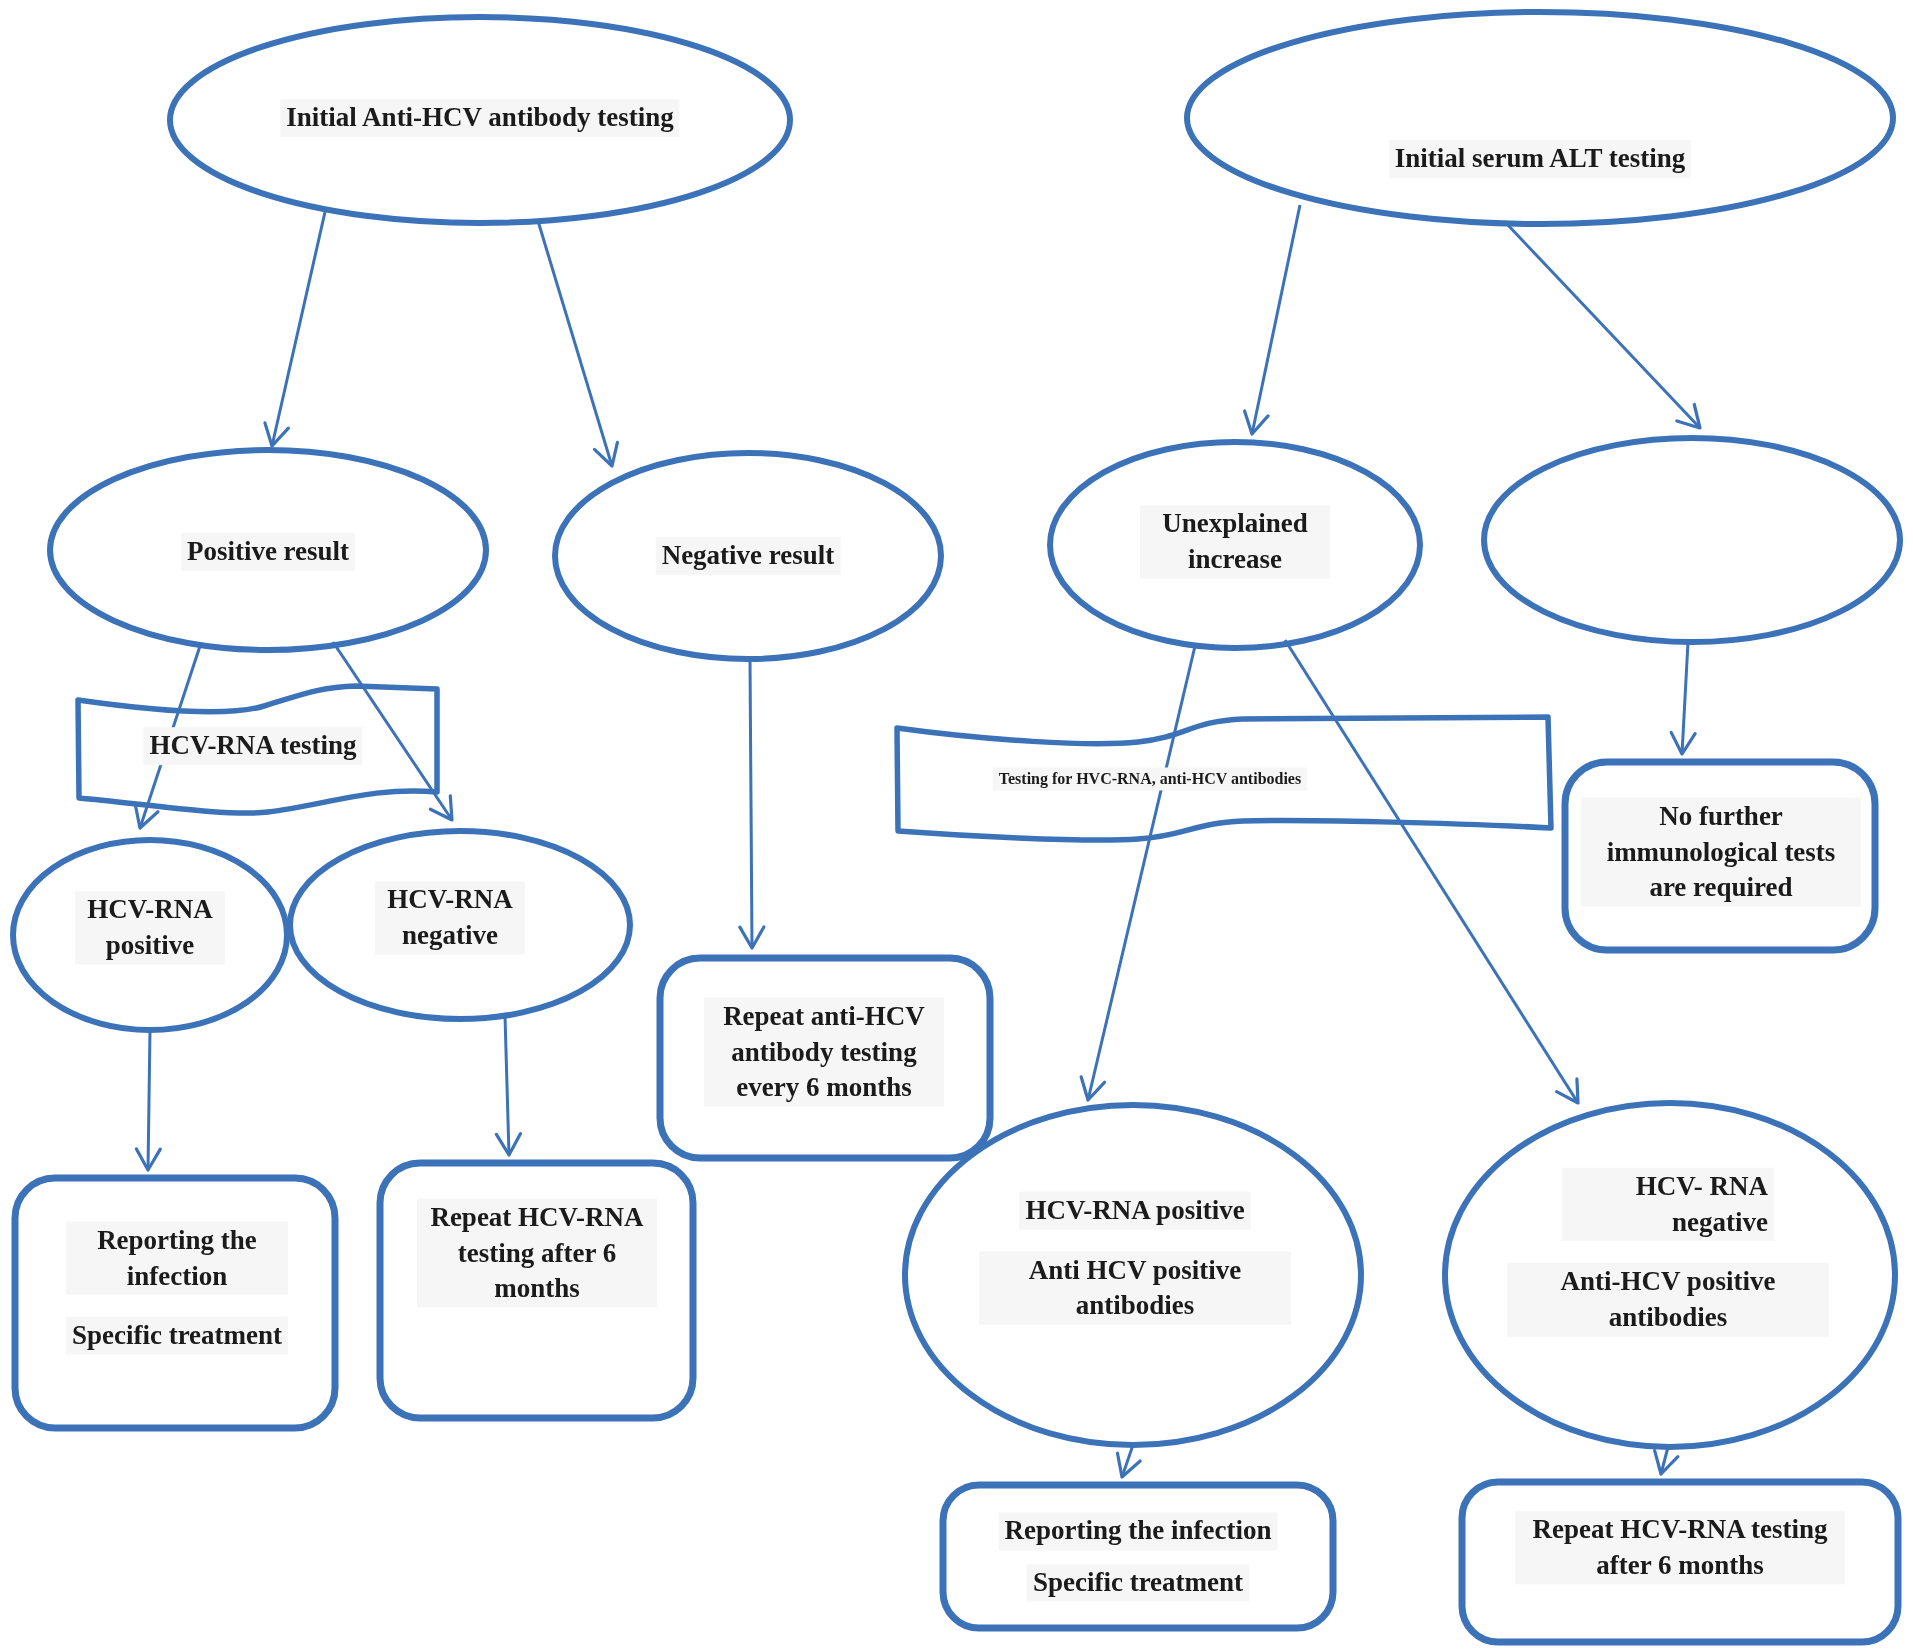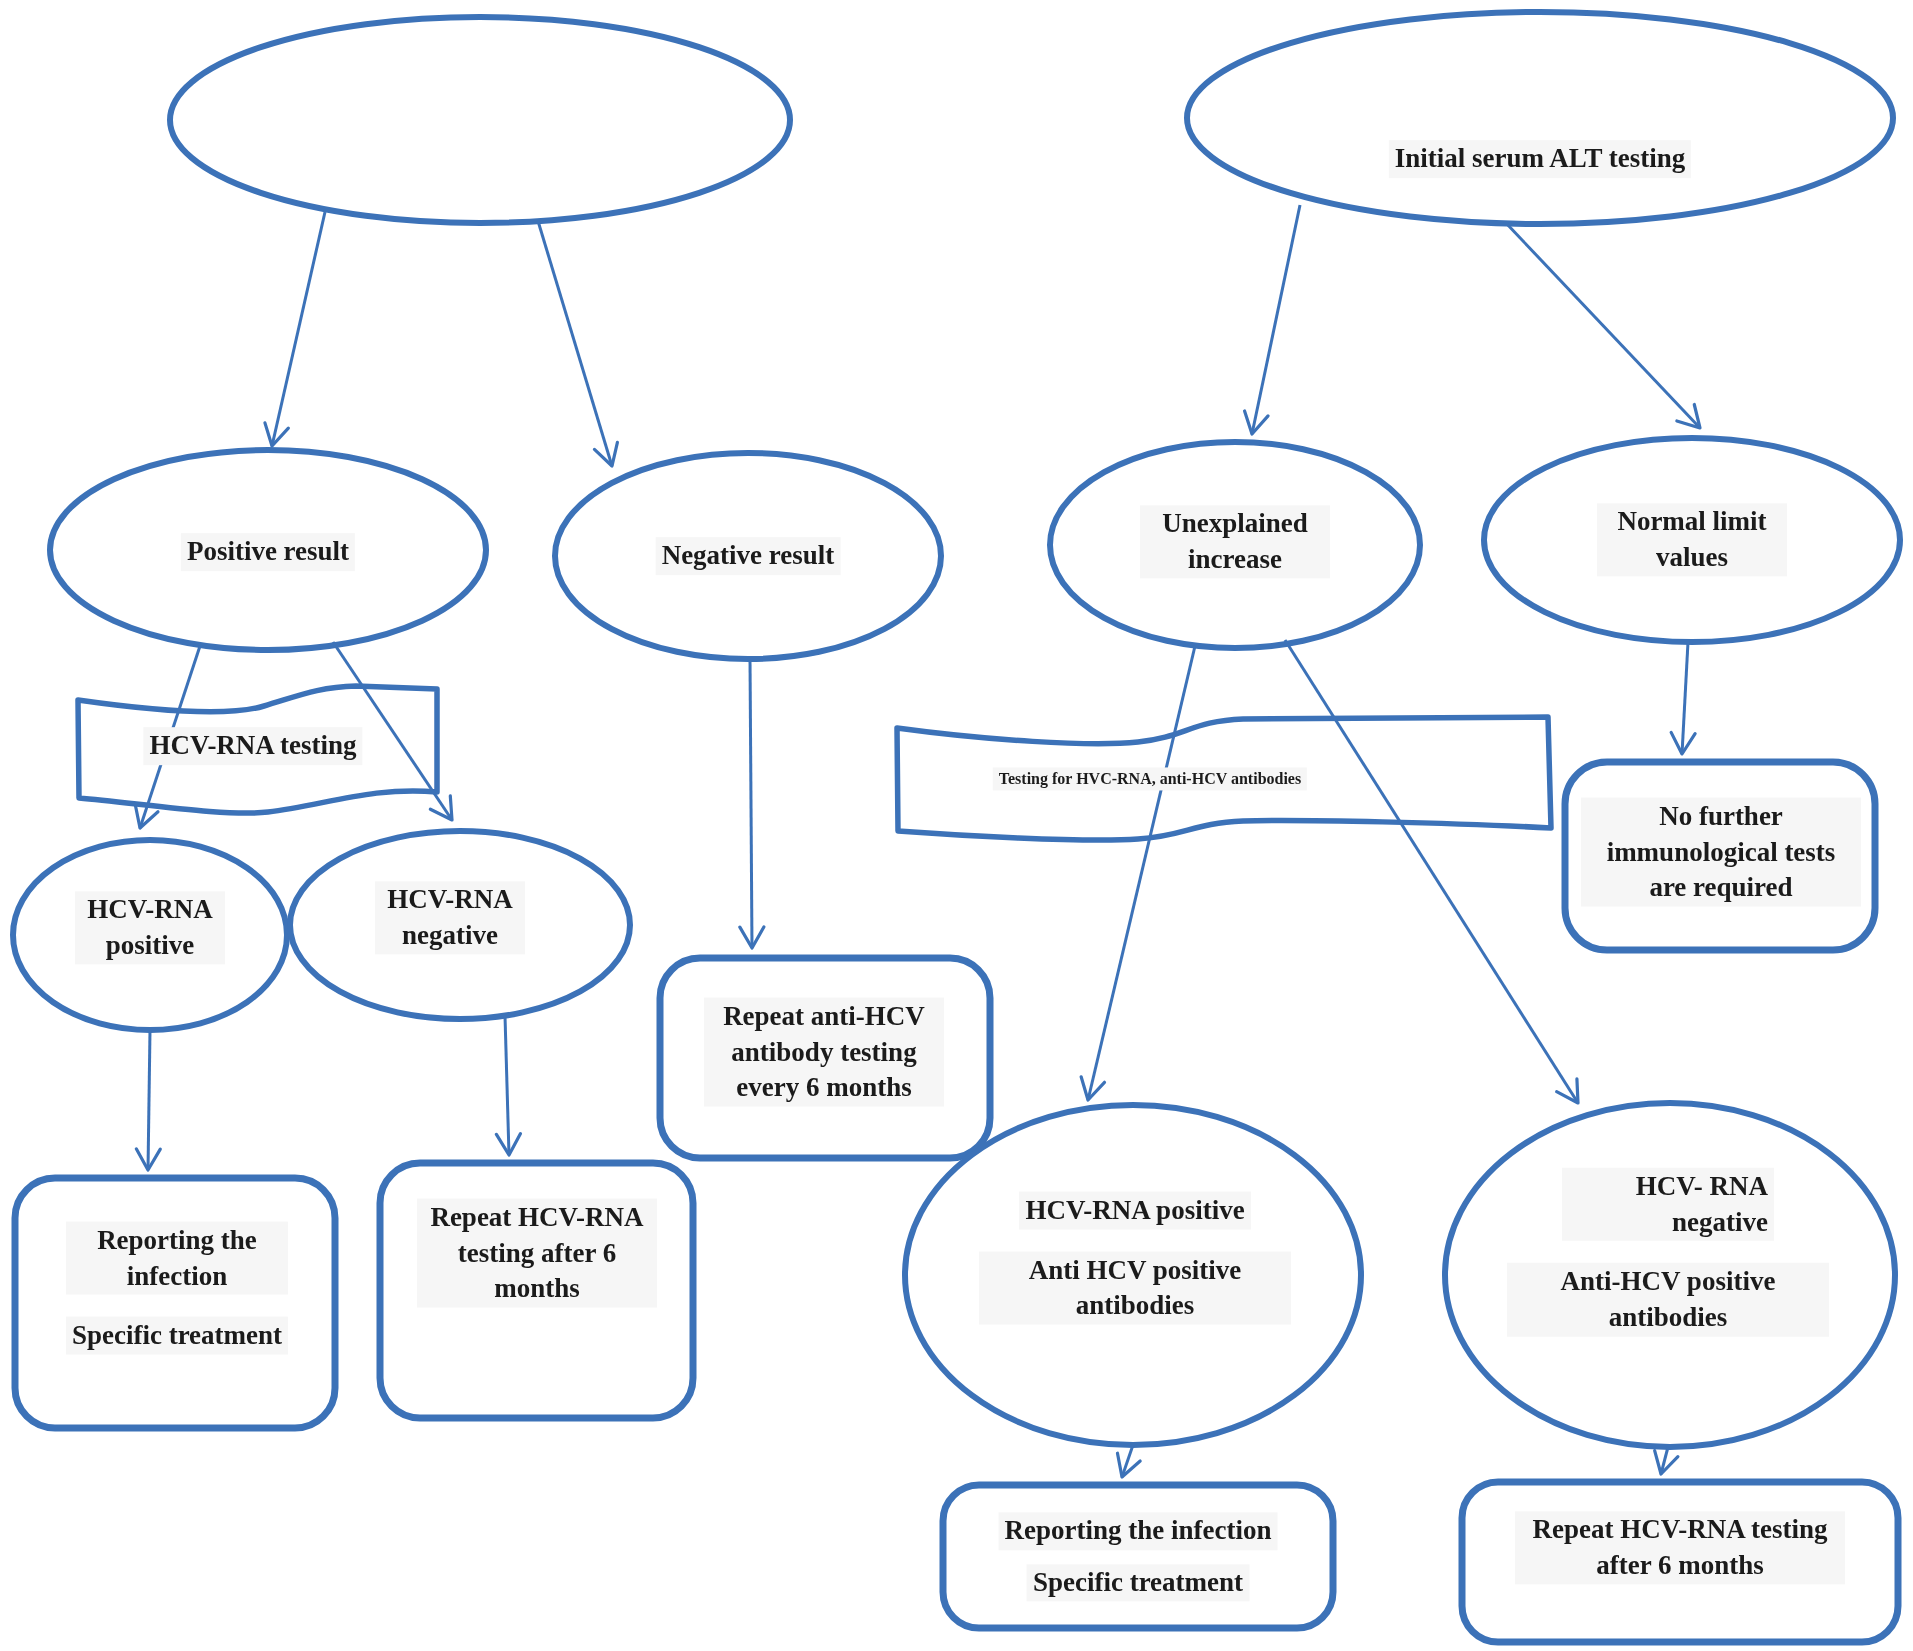--- a/index.html
+++ b/index.html
@@ -82,20 +82,23 @@
     <line x1="505" y1="1016" x2="509" y2="1155" stroke="#3c72b8" stroke-width="3" marker-end="url(#vhead)"></line>
     <line x1="1300" y1="205" x2="1252" y2="434" stroke="#3c72b8" stroke-width="3" marker-end="url(#vhead)"></line>
     <line x1="1505" y1="222" x2="1700" y2="428" stroke="#3c72b8" stroke-width="3" marker-end="url(#vhead)"></line>
     <line x1="1688" y1="642" x2="1682" y2="754" stroke="#3c72b8" stroke-width="3" marker-end="url(#vhead)"></line>
     <line x1="1195" y1="646" x2="1088" y2="1100" stroke="#3c72b8" stroke-width="3" marker-end="url(#vhead)"></line>
     <line x1="1285" y1="640" x2="1578" y2="1103" stroke="#3c72b8" stroke-width="3" marker-end="url(#vhead)"></line>
     <line x1="1133" y1="1445" x2="1122" y2="1477" stroke="#3c72b8" stroke-width="3" marker-end="url(#vhead)"></line>
     <line x1="1668" y1="1447" x2="1661" y2="1474" stroke="#3c72b8" stroke-width="3" marker-end="url(#vhead)"></line>
   </svg>
 
+  <div class="lbl" style="left:480px; top:118px;">
+    <span class="nowrap">Initial Anti-HCV antibody testing</span>
+  </div>
 
   <div class="lbl" style="left:268px; top:552px;">
     <span class="nowrap">Positive result</span>
   </div>
 
   <div class="lbl" style="left:748px; top:556px;">
     <span class="nowrap">Negative result</span>
   </div>
 
   <div class="lbl" style="left:253px; top:746px;">
@@ -124,23 +127,20 @@
   </div>
 
   <div class="lbl" style="left:1540px; top:115px;margin-top:44px;">
     <span class="nowrap">Initial serum ALT testing</span>
   </div>
 
   <div class="lbl w190" style="left:1235px; top:542px;">
     <span>Unexplained increase</span>
   </div>
 
-  <div class="lbl w190" style="left:1692px; top:540px;">
-    <span>Normal limit values</span>
-  </div>
 
   <div class="lbl fs23" style="left:1150px; top:779px;">
     <span class="nowrap">Testing for HVC-RNA, anti-HCV antibodies</span>
   </div>
 
   <div class="lbl w280" style="left:1721px; top:852px;">
     <span>No further immunological tests are required</span>
   </div>
 
   <div class="lbl" style="left:1135px; top:1258px;">

